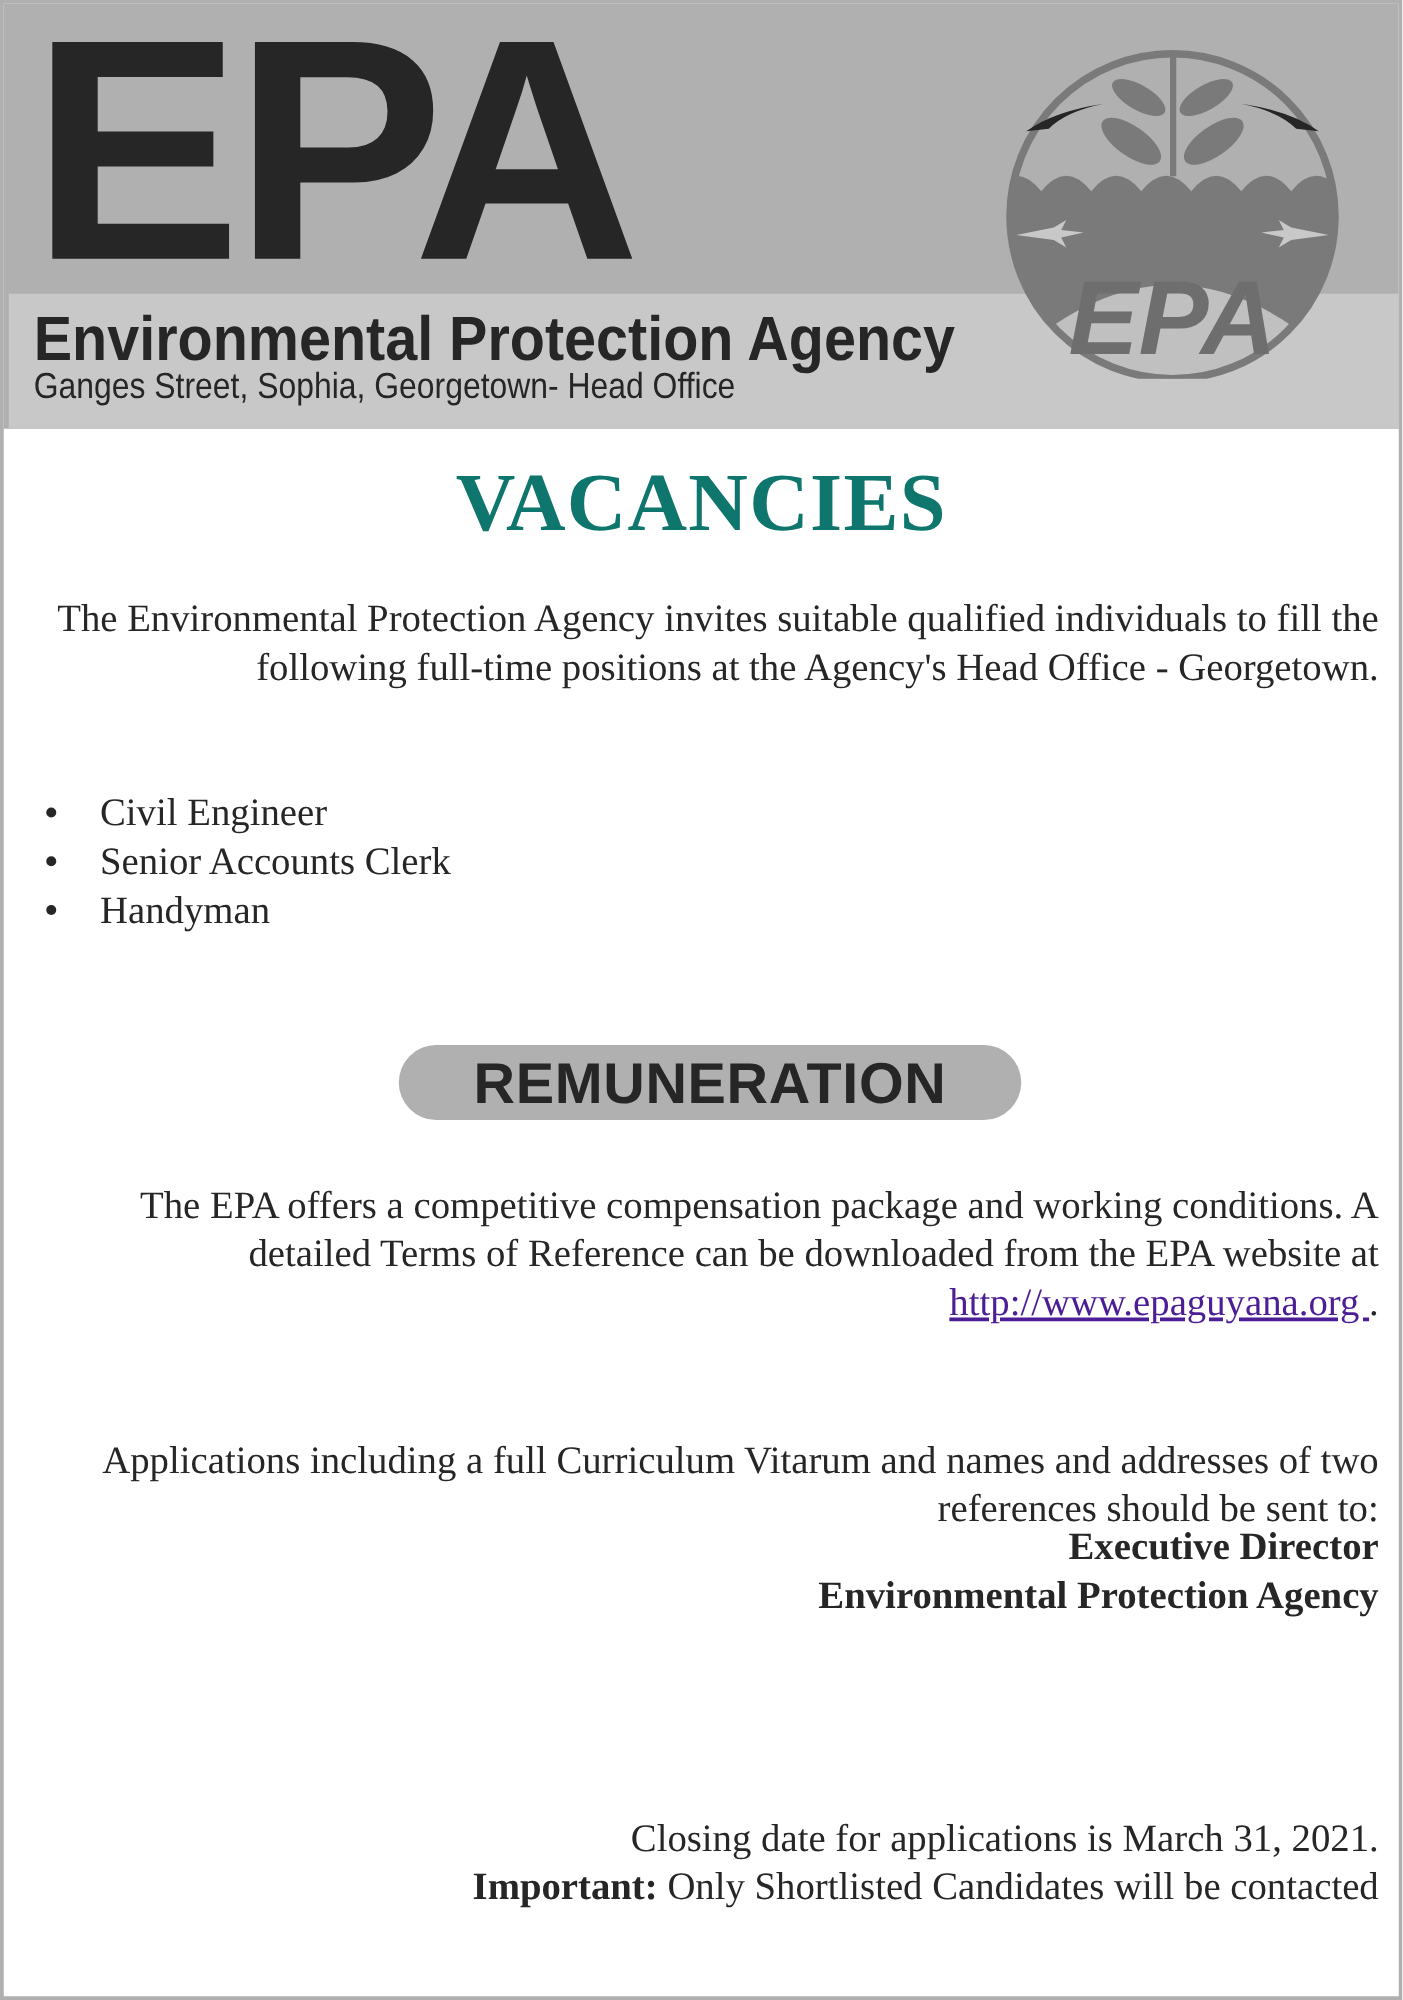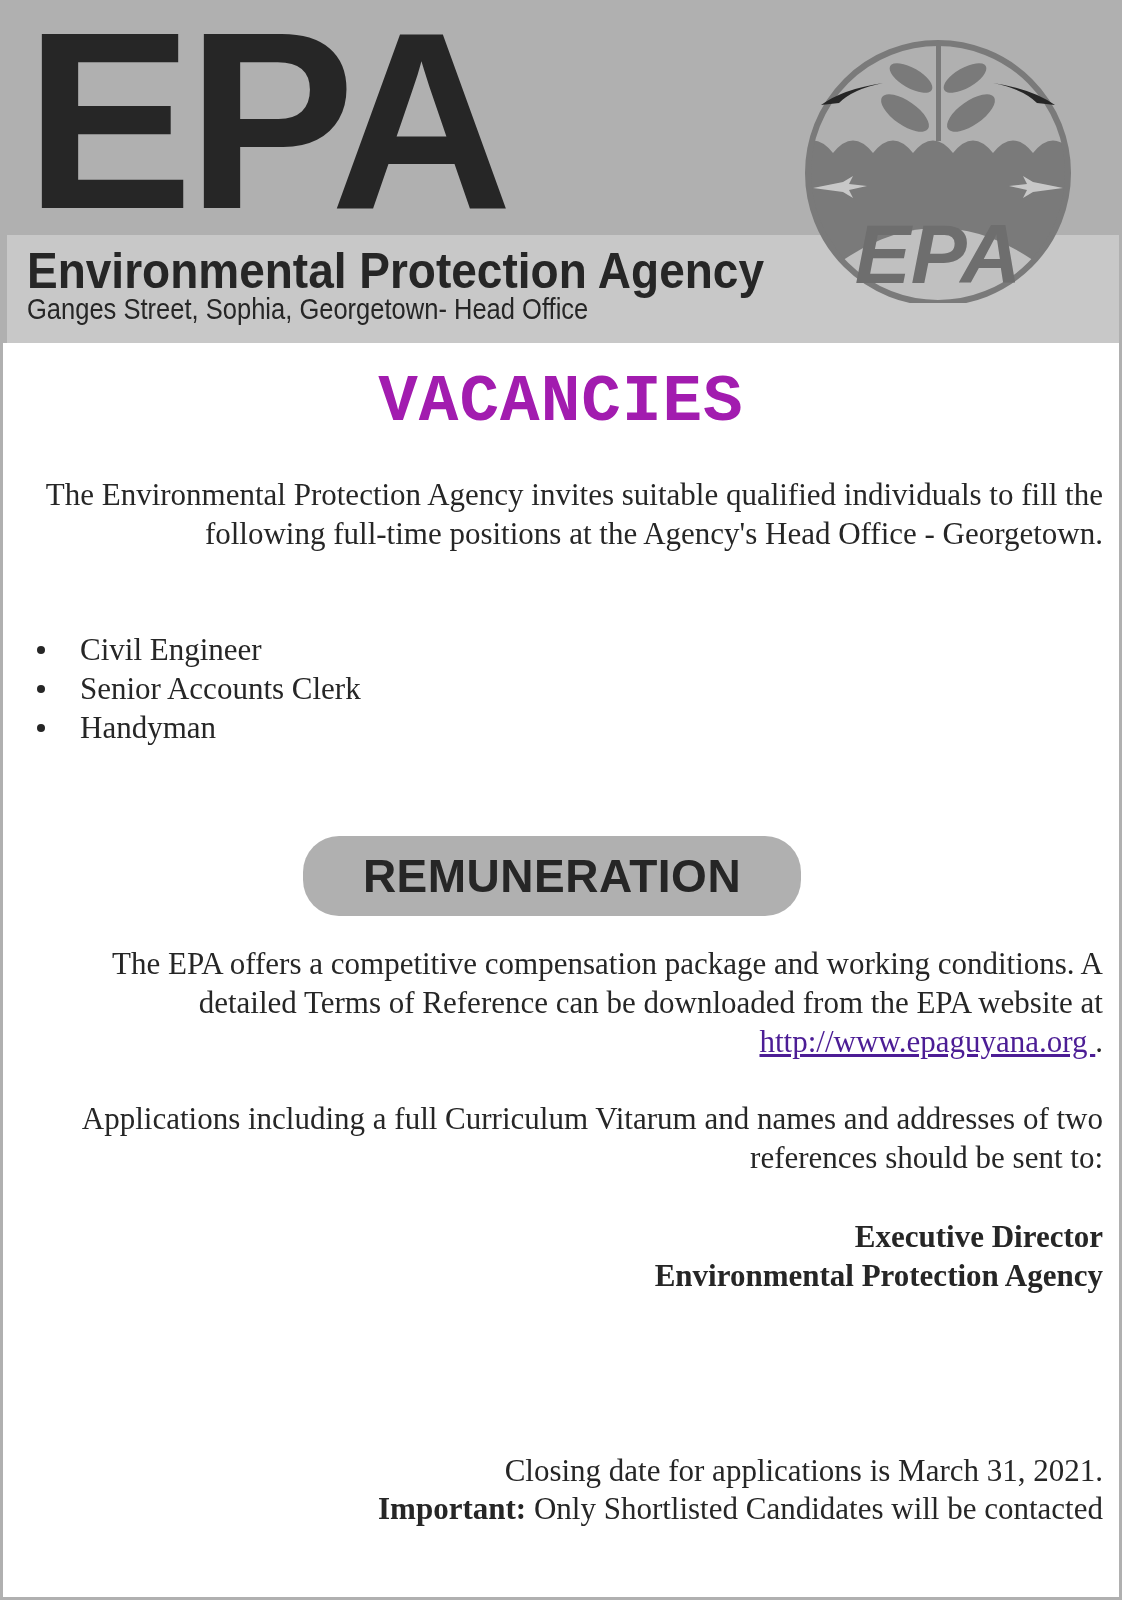--- a/index.html
+++ b/index.html
@@ -30,44 +30,44 @@
   }
   .agency-address {
     position: absolute; left: 24px; top: 290px;
     font-family: "Liberation Sans", sans-serif;
     font-size: 29px; line-height: 32px; color: #262626;
     transform: scaleX(0.88); transform-origin: left top; white-space: nowrap;
   }
   .logo { position: absolute; left: 790px; top: 30px; width: 290px; height: 270px; }
   .title {
     position: absolute; left: 0; top: 360px; width: 1116px; text-align: center;
-    font-family: Liberation Mono, monospace; font-weight: bold;
-    font-size: 66px; line-height: 80px; color: #a21caf; letter-spacing: 1px;
+    font-family: Liberation Serif, serif; font-weight: bold;
+    font-size: 66px; line-height: 80px; color: #0f766e; letter-spacing: 1px;
   }
   .body-text {
     position: absolute; left: 30px; width: 1070px;
     font-family: "Liberation Serif", serif; font-size: 31px; line-height: 39px;
     color: #262626;
   }
   .body-text p { margin: 0; text-align: right; }
   .intro { top: 472px; }
   .positions { position: absolute; left: 30px; top: 627px; margin: 0; padding: 0; list-style: none;
     font-family: "Liberation Serif", serif; font-size: 31px; line-height: 39px; color: #262626; }
   .positions li { display: flex; align-items: center; gap: 25px; }
   .bullet { display: inline-block; width: 8px; height: 8px; border-radius: 50%; background: #262626; margin: 0 10px 0 4px; }
   .pill {
-    position: absolute; left: 300px; top: 833px; width: 498px; height: 80px;
+    position: absolute; left: 316px; top: 833px; width: 498px; height: 60px;
     border-radius: 36px; background: #b0b0b0;
     display: flex; align-items: center; justify-content: center;
     font-family: "Liberation Sans", sans-serif; font-weight: bold;
     font-size: 46px; color: #262626; letter-spacing: 0.5px;
   }
   .remun { top: 941px; }
   .link { text-decoration: underline; color: #4c1d95; cursor: pointer; }
-  .apply { top: 1096px; }
+  .apply { top: 1145px; }
   .address-block { top: 1214px; font-weight: bold; }
   .closing { top: 1448px; }
   .important { top: 1486px; }
   .important b { font-weight: bold; }
 </style>
 </head>
 <body>
 
 <div class="frame">
   <div class="header">

